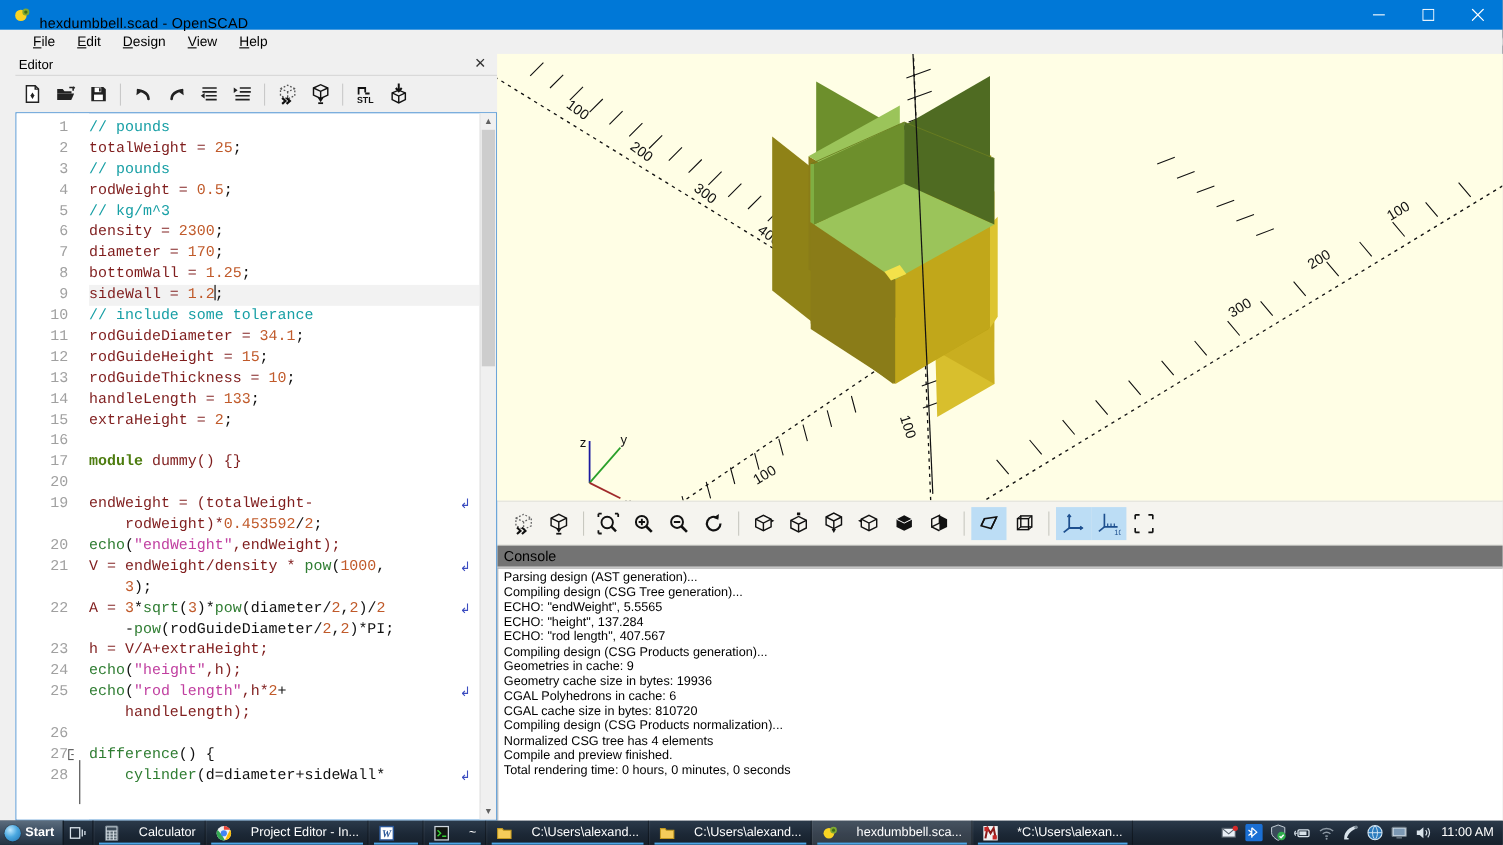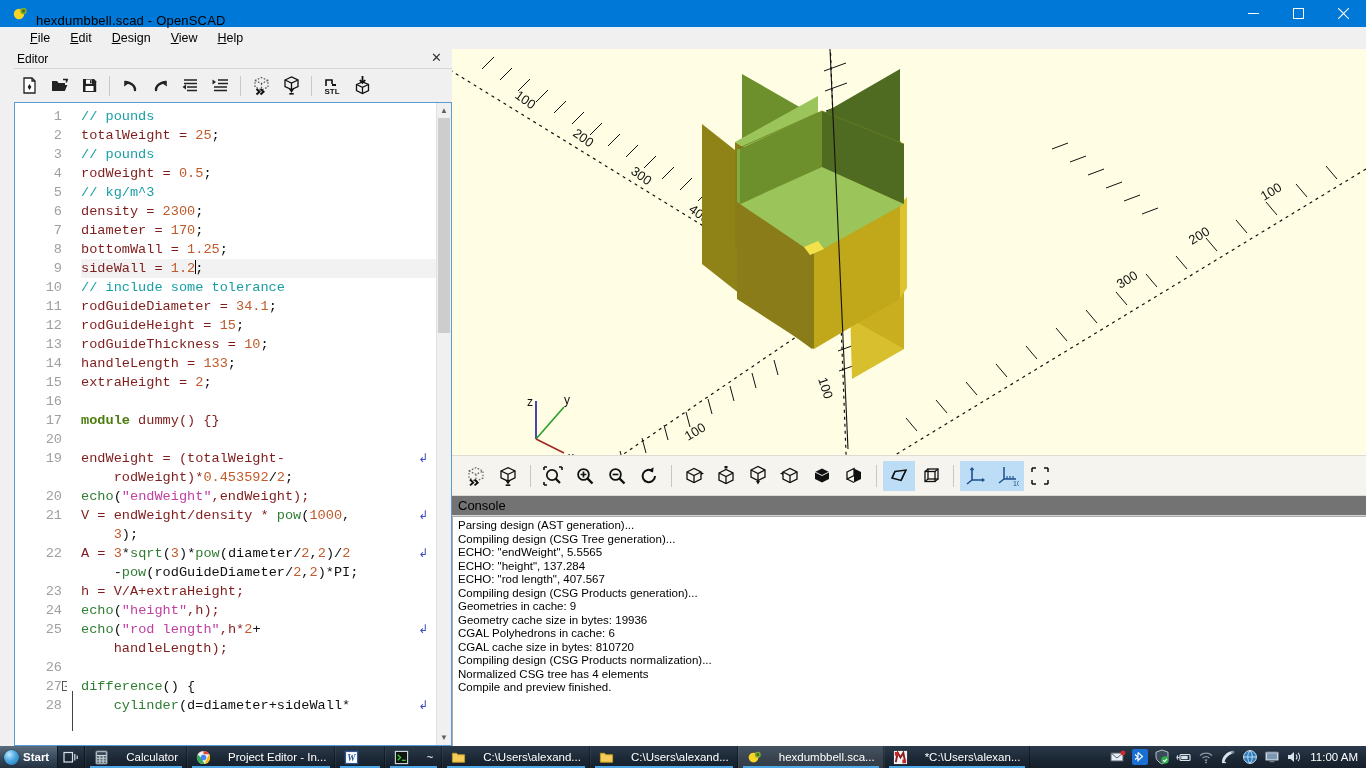--- a/index.html
+++ b/index.html
@@ -792,20 +792,21 @@
           <div class="cons-line">ECHO: "height", 137.284</div>
           <div class="cons-line">ECHO: "rod length", 407.567</div>
           <div class="cons-line">Compiling design (CSG Products generation)...</div>
           <div class="cons-line">Geometries in cache: 9</div>
           <div class="cons-line">Geometry cache size in bytes: 19936</div>
           <div class="cons-line">CGAL Polyhedrons in cache: 6</div>
           <div class="cons-line">CGAL cache size in bytes: 810720</div>
           <div class="cons-line">Compiling design (CSG Products normalization)...</div>
           <div class="cons-line">Normalized CSG tree has 4 elements</div>
           <div class="cons-line">Compile and preview finished.</div>
+          <div class="cons-line">Total rendering time: 0 hours, 0 minutes, 0 seconds</div>
         </div>
     </div>
   </div>
 
 </div>
 
 <div id="taskbar">
   <div id="start-btn">
     <span class="start-orb"></span>
     <span>Start</span>

